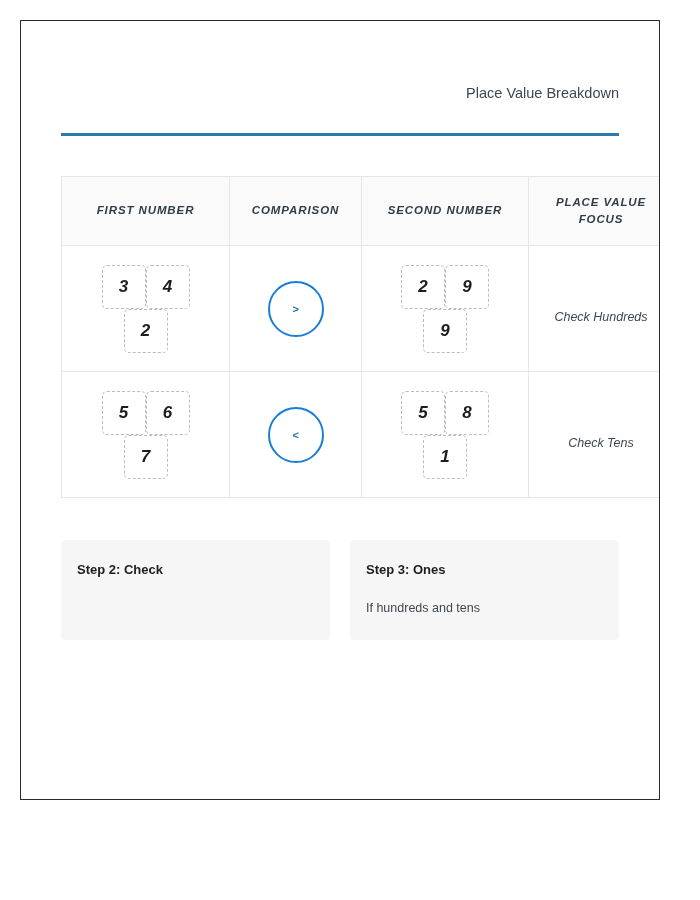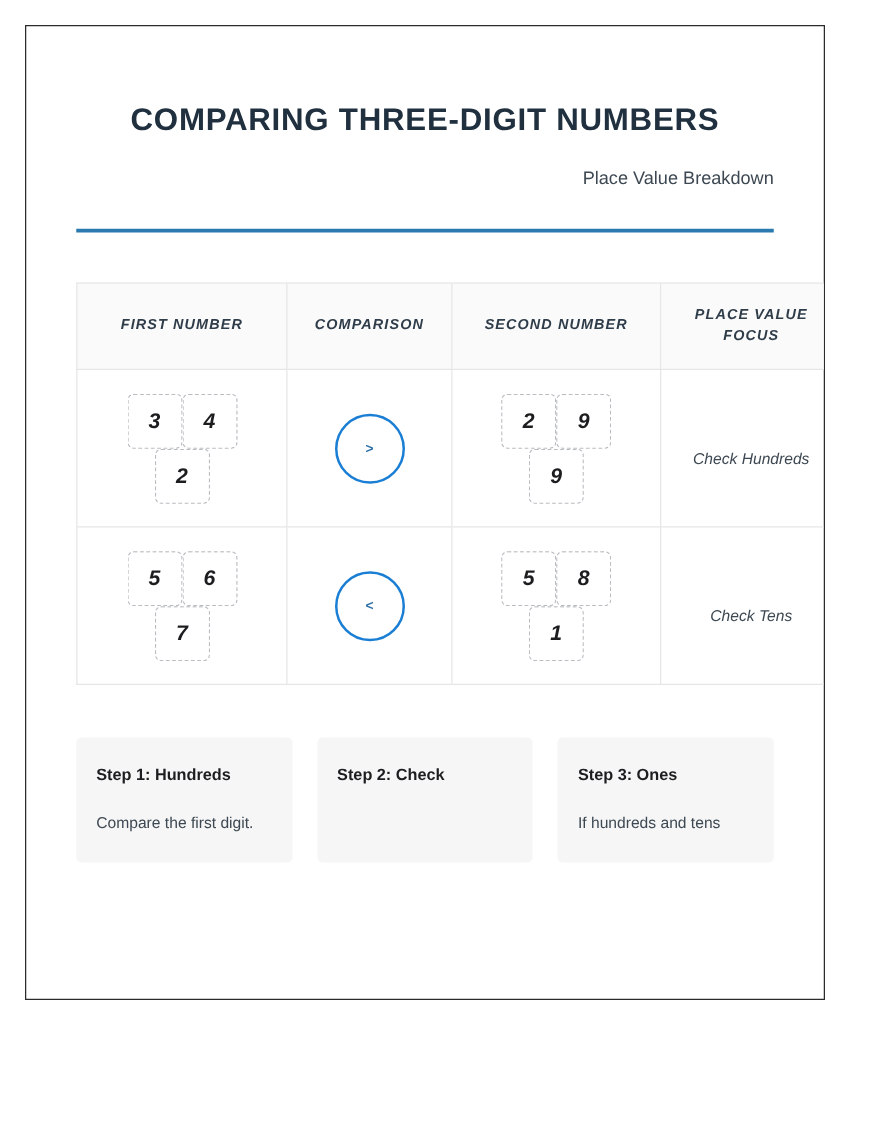--- a/index.html
+++ b/index.html
@@ -172,21 +172,20 @@
     white-space: nowrap;
     overflow: hidden;
   }
 </style>
 </head>
 <body>
 
 <div class="page-frame">
   <div class="page-inner">
 
-    <h1 class="doc-title">COMPARING THREE-DIGIT NUMBERS</h1>
     <div class="doc-subtitle">Place Value Breakdown</div>
     <div class="accent-rule"></div>
 
     <table class="pv-table">
       <thead>
         <tr>
           <th class="col-first">FIRST NUMBER</th>
           <th class="col-compare">COMPARISON</th>
           <th class="col-second">SECOND NUMBER</th>
           <th class="col-focus">PLACE VALUE FOCUS</th>
@@ -239,24 +238,20 @@
             <div class="focus-text">Check Tens</div>
           </td>
         </tr>
 
 
       </tbody>
     </table>
 
     <div class="steps-row">
       <div class="step-card">
-        <div class="step-title">Step 1: Hundreds</div>
-        <div class="step-body">Compare the first digit.</div>
-      </div>
-      <div class="step-card">
         <div class="step-title">Step 2: Check</div>
       </div>
       <div class="step-card">
         <div class="step-title">Step 3: Ones</div>
         <div class="step-body">If hundreds and tens</div>
       </div>
     </div>
 
   </div>
 </div>

